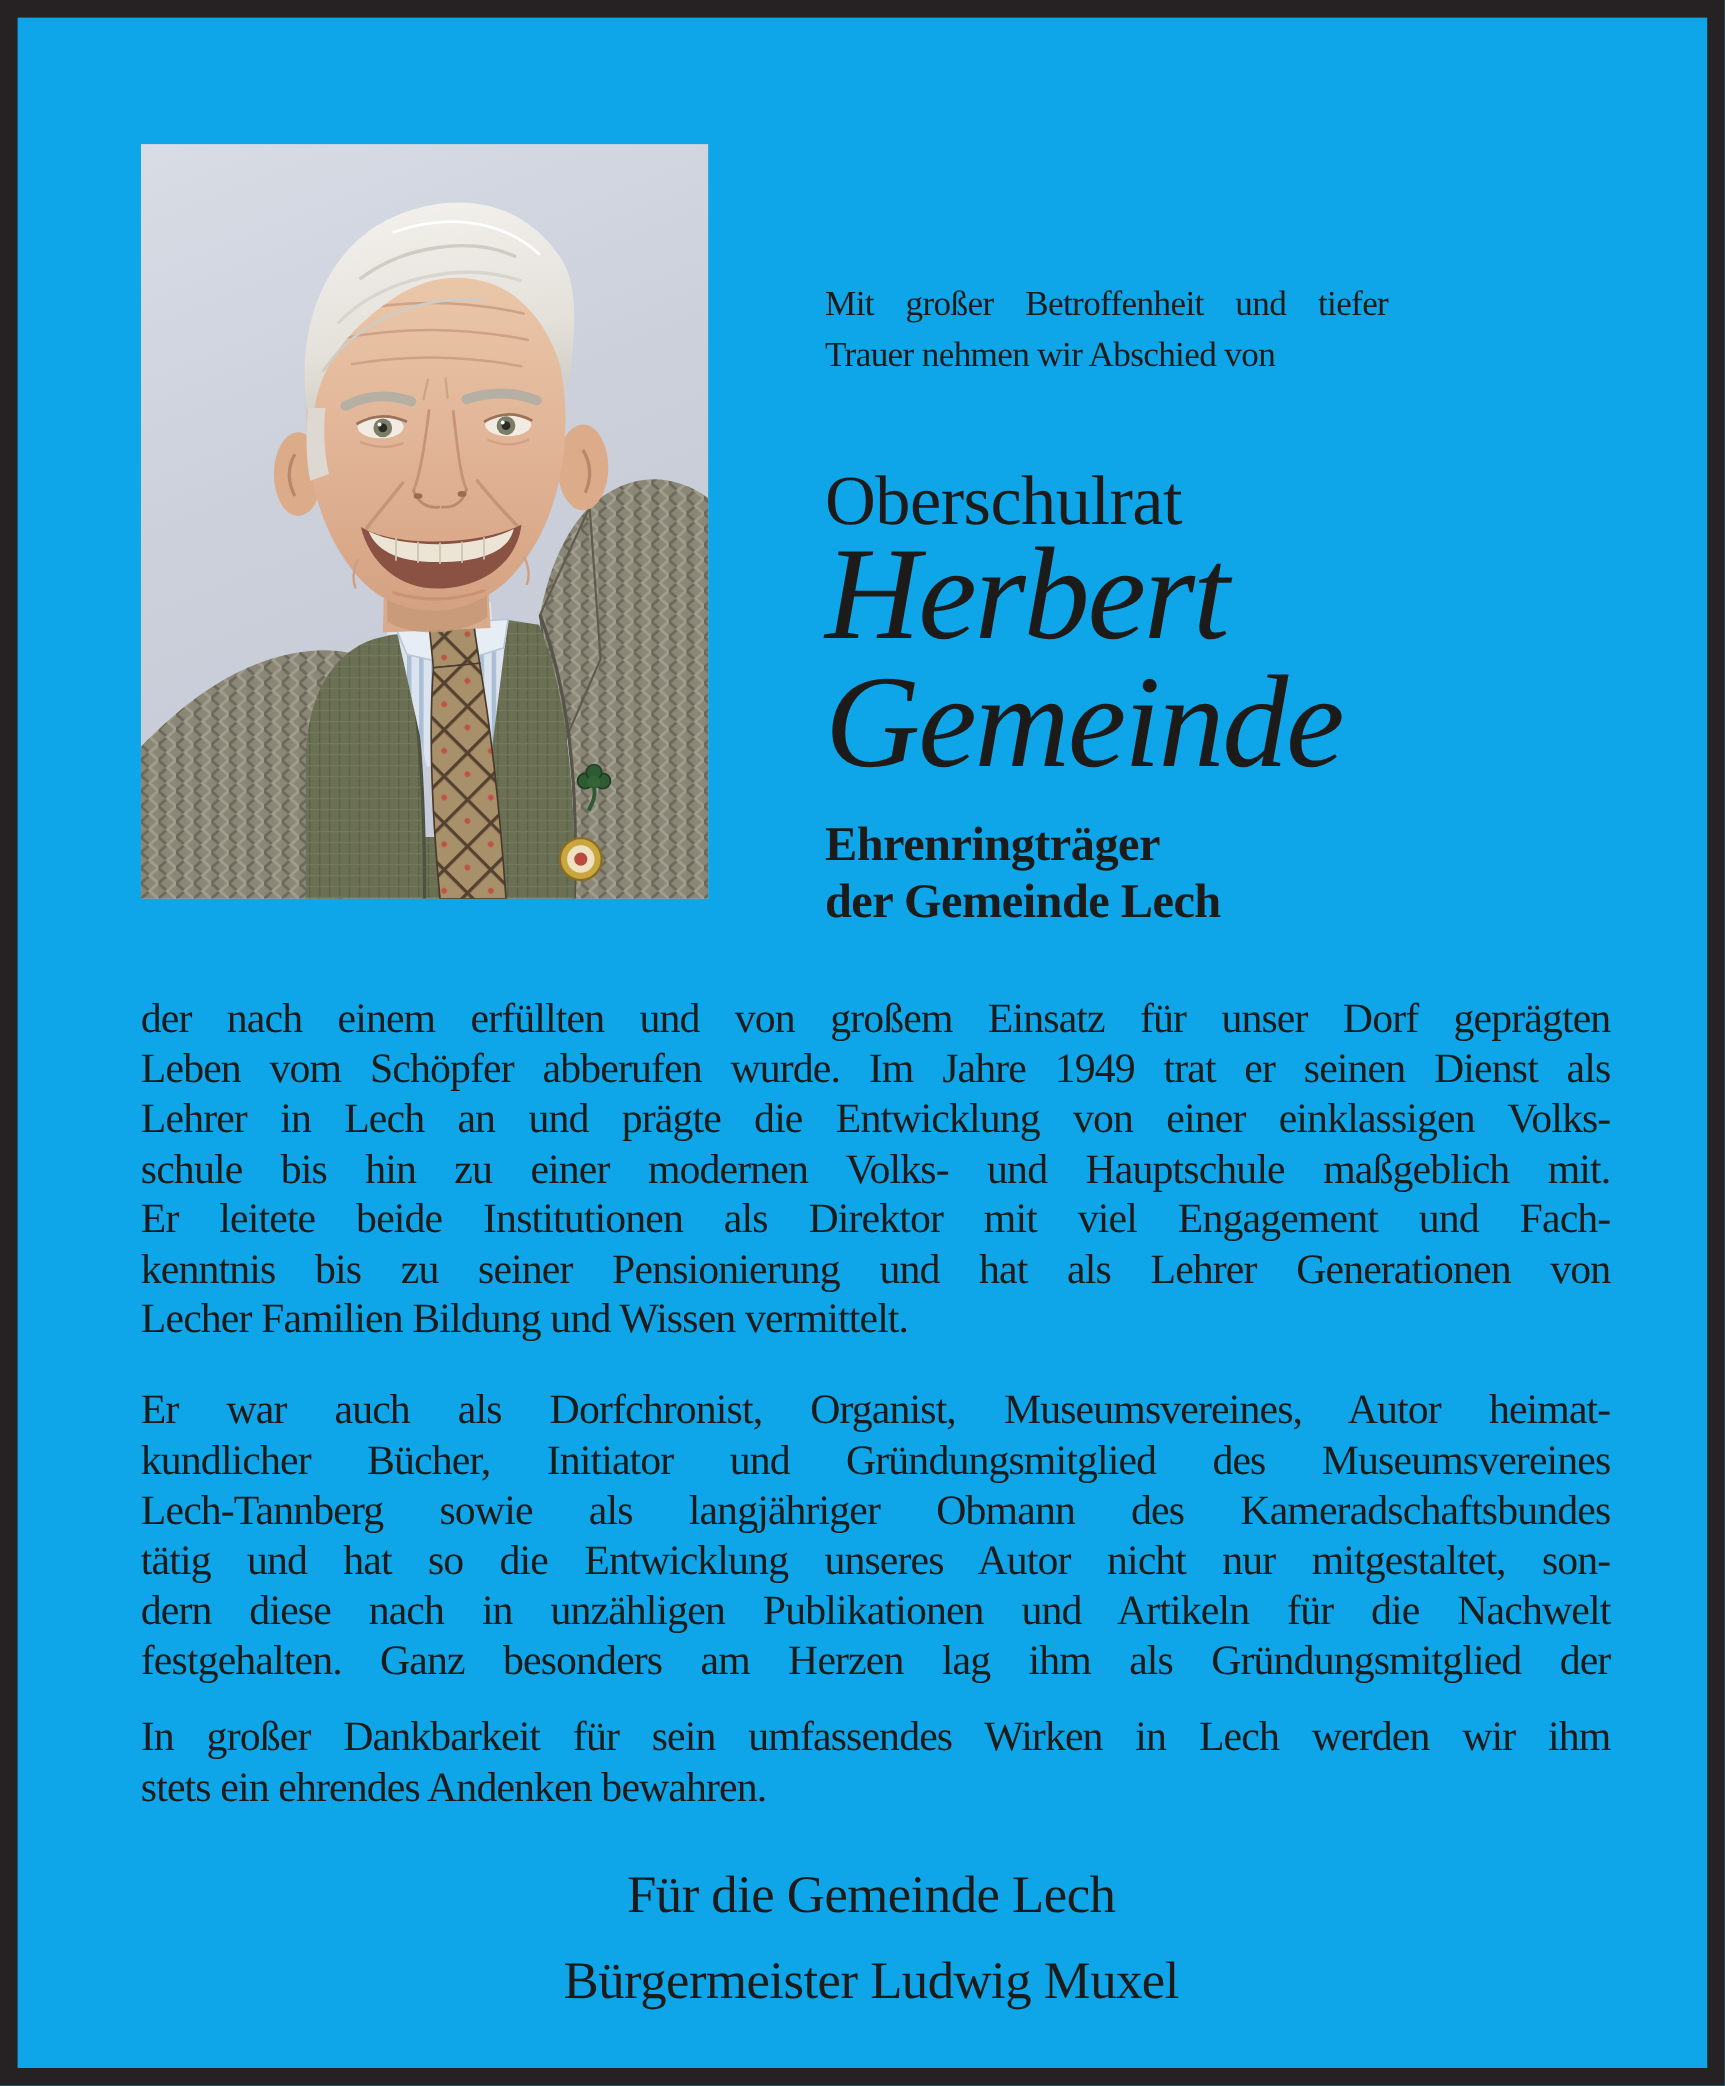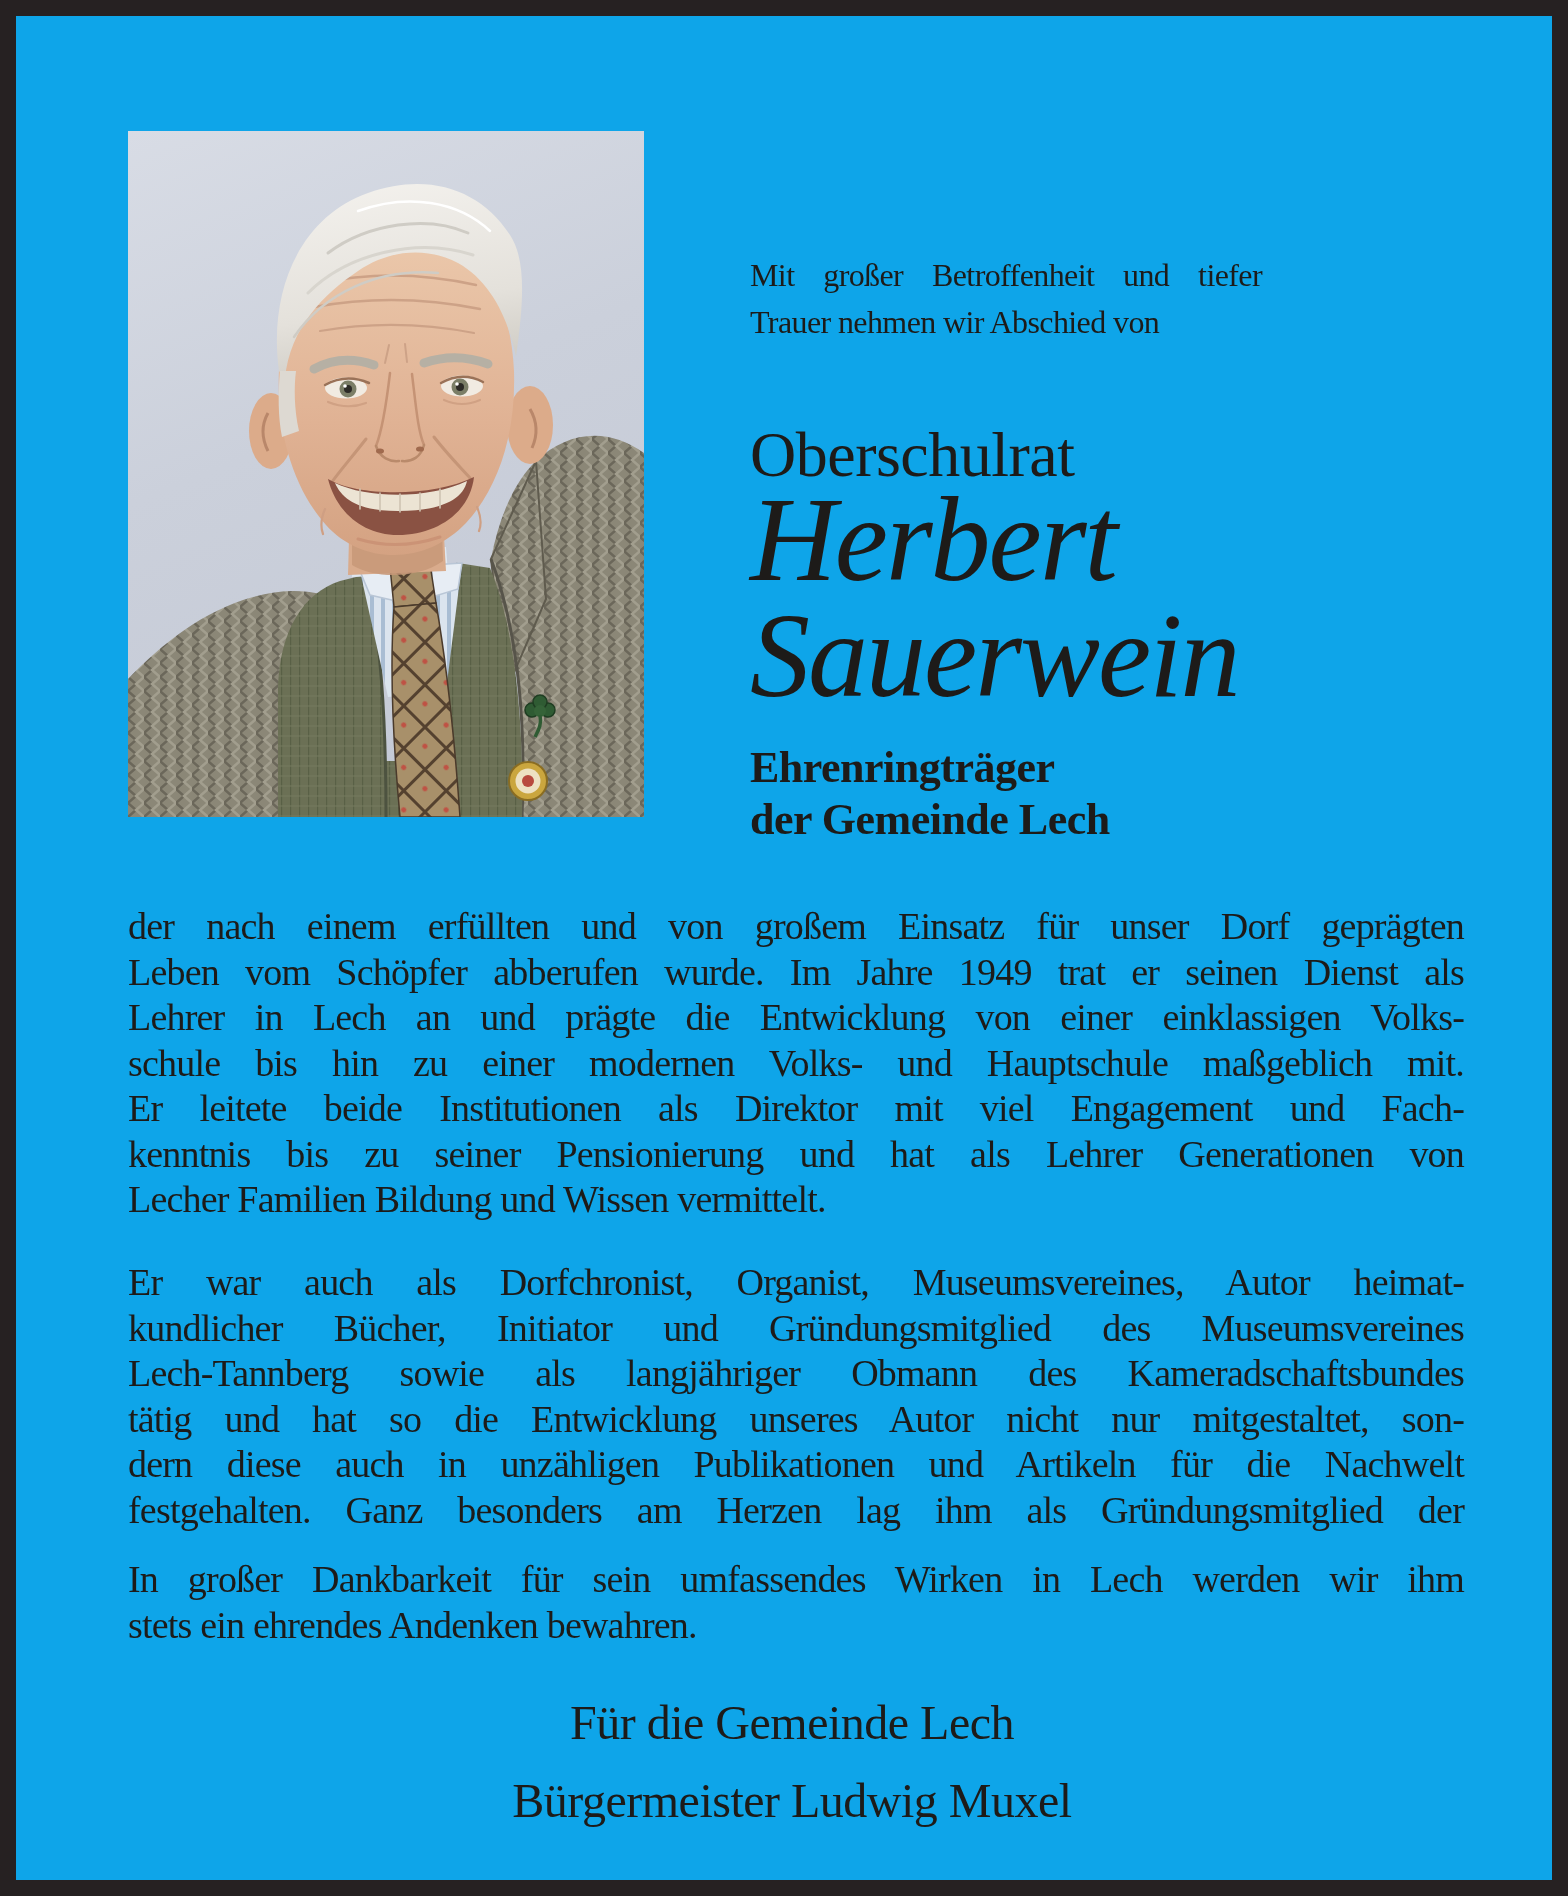--- a/index.html
+++ b/index.html
@@ -186,21 +186,21 @@
 
   <div class="abs rightcol intro">
     <span class="line jl">Mit großer Betroffenheit und tiefer</span>
     <span class="line ll">Trauer nehmen wir Abschied von</span>
   </div>
 
   <div class="abs rightcol pretitle">Oberschulrat</div>
 
   <div class="abs rightcol name">
     <span class="line">Herbert</span>
-    <span class="line">Sauerwein</span>
+    <span class="line">Gemeinde</span>
   </div>
 
   <div class="abs rightcol honor">
     <span class="line">Ehrenringträger</span>
     <span class="line">der Gemeinde Lech</span>
   </div>
 
   <div class="abs bodycol para p1">
     <span class="line jl">der nach einem erfüllten und von großem Einsatz für unser Dorf geprägten</span>
     <span class="line jl">Leben vom Schöpfer abberufen wurde. Im Jahre 1949 trat er seinen Dienst als</span>
@@ -209,21 +209,21 @@
     <span class="line jl">Er leitete beide Institutionen als Direktor mit viel Engagement und Fach-</span>
     <span class="line jl">kenntnis bis zu seiner Pensionierung und hat als Lehrer Generationen von</span>
     <span class="line ll">Lecher Familien Bildung und Wissen vermittelt.</span>
   </div>
 
   <div class="abs bodycol para p2">
     <span class="line jl">Er war auch als Dorfchronist, Organist, Museumsvereines, Autor heimat-</span>
     <span class="line jl">kundlicher Bücher, Initiator und Gründungsmitglied des Museumsvereines</span>
     <span class="line jl">Lech-Tannberg sowie als langjähriger Obmann des Kameradschaftsbundes</span>
     <span class="line jl">tätig und hat so die Entwicklung unseres Autor nicht nur mitgestaltet, son-</span>
-    <span class="line jl">dern diese auch in unzähligen Publikationen und Artikeln für die Nachwelt</span>
+    <span class="line jl">dern diese nach in unzähligen Publikationen und Artikeln für die Nachwelt</span>
     <span class="line jl">festgehalten. Ganz besonders am Herzen lag ihm als Gründungsmitglied der</span>
   </div>
 
   <div class="abs bodycol para p3">
     <span class="line jl">In großer Dankbarkeit für sein umfassendes Wirken in Lech werden wir ihm</span>
     <span class="line ll">stets ein ehrendes Andenken bewahren.</span>
   </div>
 
   <div class="abs closing">
     <span class="line">Für die Gemeinde Lech</span>

